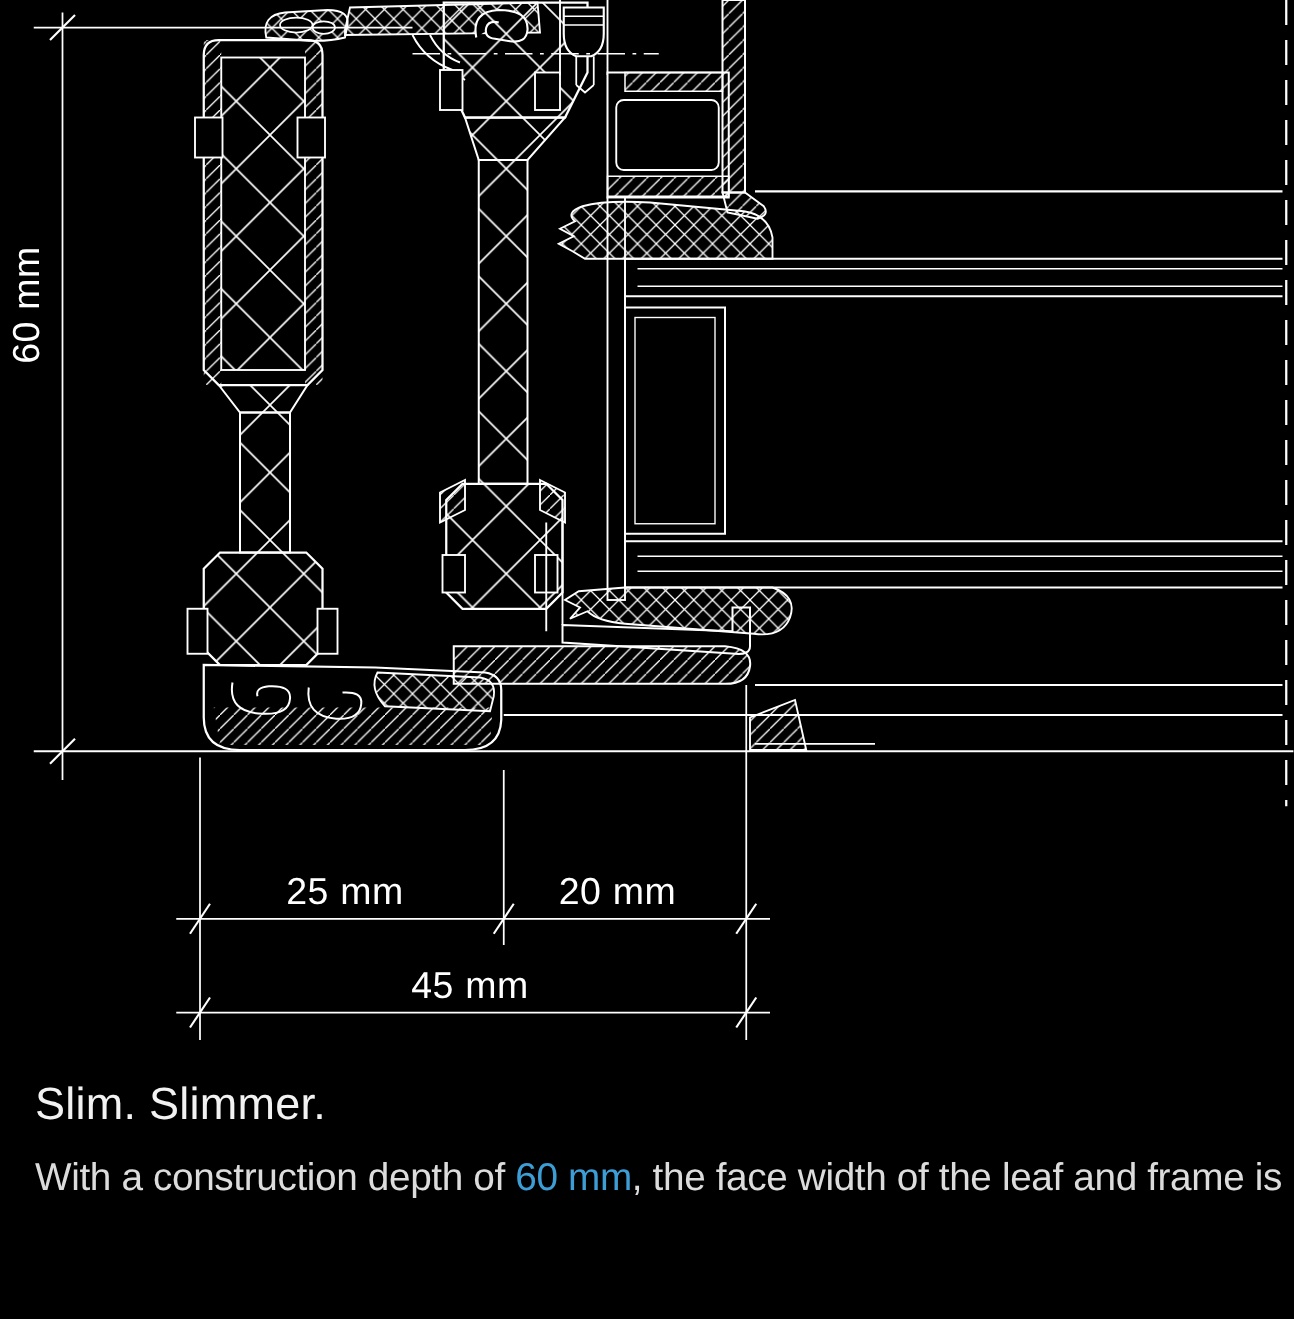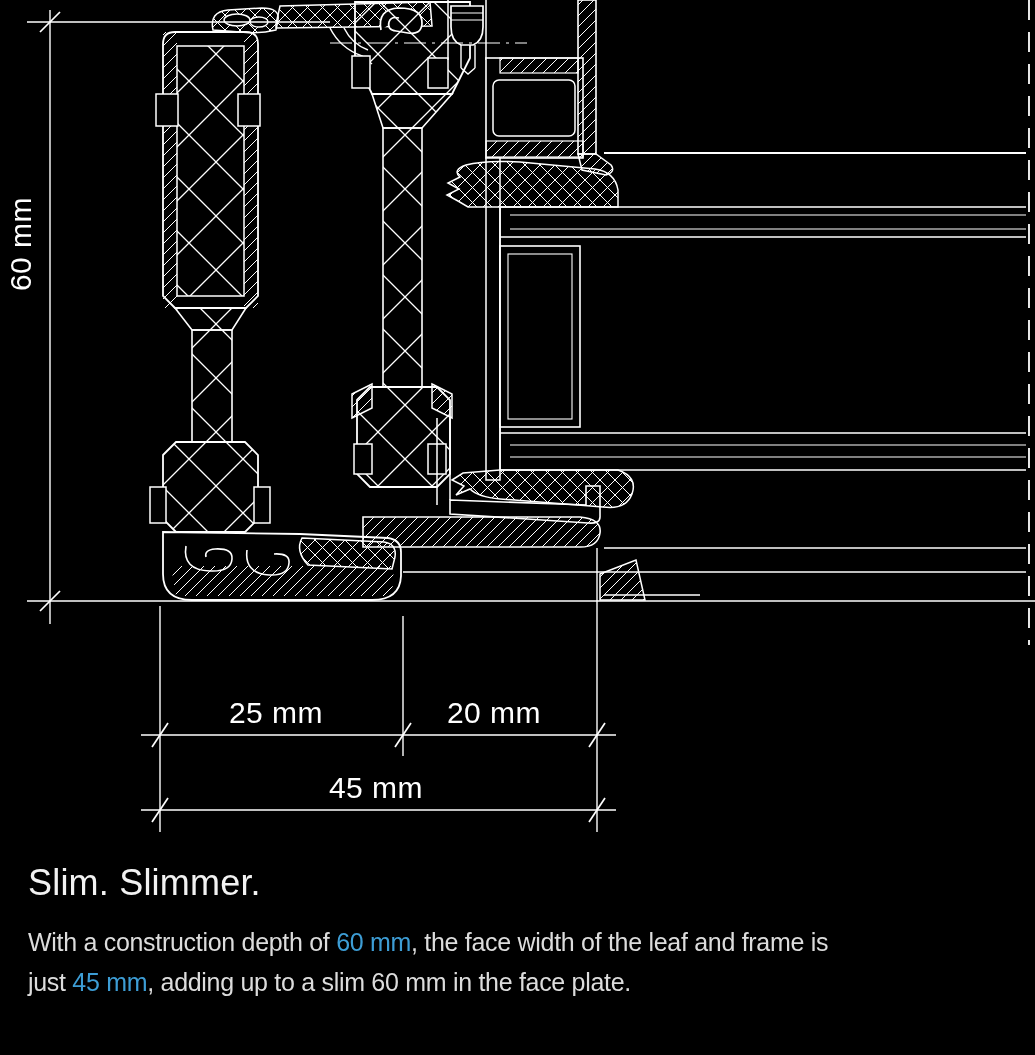--- a/index.html
+++ b/index.html
@@ -22,21 +22,21 @@
   .headline {
     margin: 16px 0 0 0;
     font-size: 36px;
     font-weight: 400;
     letter-spacing: 0.2px;
     color: #f2f2f2;
     line-height: 44px;
   }
   .para {
     margin-top: 17px;
-    font-size: 25px;
+    font-size: 31px;
     font-weight: 400;
     color: #dcdcdc;
     letter-spacing: -0.3px;
     line-height: 40px;
   }
   .para-line { white-space: nowrap; }
   .hl { color: var(--accent, #3d9dd5); }
 </style>
 </head>
 <body>
@@ -171,17 +171,16 @@
         <path d="M589,822 L605,798" stroke-width="1.7"></path>
         <text class="dim-text" x="376" y="798" text-anchor="middle" stroke="none">45 mm</text>
       </g>
     </g>
   </svg>
 
   <div class="copy">
     <h1 class="headline">Slim. Slimmer.</h1>
     <div class="para">
         <div class="para-line"><span>With a construction depth of </span><span class="hl">60 mm</span><span>, the face width of the leaf and frame is</span></div>
-        <div class="para-line"><span>just </span><span class="hl">45 mm</span><span>, adding up to a slim 60 mm in the face plate.</span></div>
       </div>
   </div>
 
 </div>
 
 </body></html>

